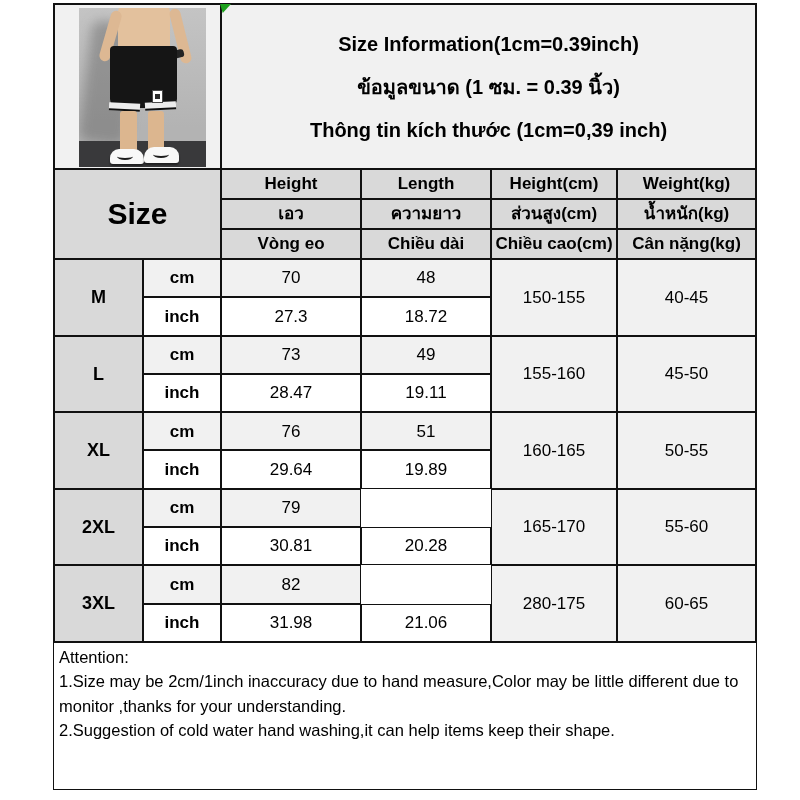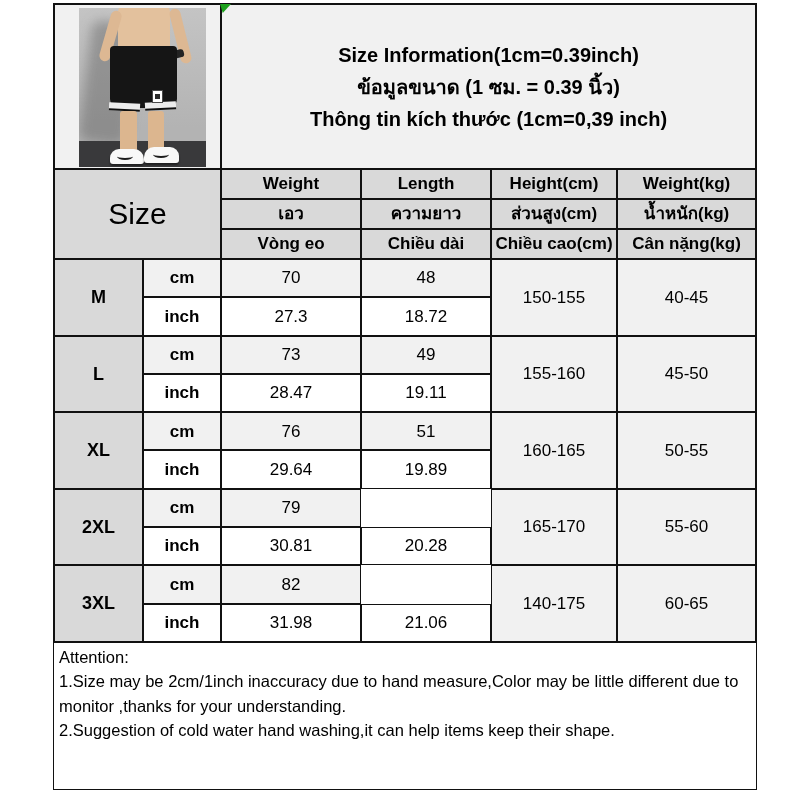--- a/index.html
+++ b/index.html
@@ -22,23 +22,23 @@
     display:flex; align-items:center; justify-content:center;
     text-align:center; font-size:17px; line-height:1.15; overflow:hidden;
   }
   .g  { background:#d9d9d9; }
   .lg { background:#f1f1f1; }
   .wh { background:#ffffff; }
   .bold { font-weight:700; }
   .sz { font-size:18px; font-weight:700; }
 
   .c-photo { grid-column:1/3; grid-row:1; padding:0; position:relative; }
-  .c-title { grid-column:3/7; grid-row:1; flex-direction:column; gap:4px; }
+  .c-title { grid-column:3/7; grid-row:1; flex-direction:column; gap:15px; }
   .c-title div { font-weight:700; font-size:20px; line-height:28px; }
-  .c-size { grid-column:1/3; grid-row:2/5; font-size:30px; font-weight:400; }
+  .c-size { grid-column:1/3; grid-row:2/5; font-size:30px; font-weight:700; }
 
   
   .corner-marker {
     position:absolute; left:167px; top:1px; width:11px; height:9px;
     clip-path:polygon(0 0, 100% 0, 25% 100%);
   }
 
   
   .attention {
     border:1px solid #111; margin-top:-1px; height:148px;
@@ -101,21 +101,21 @@
       </div>
 
       <div class="cell lg c-title">
         <div>Size Information(1cm=0.39inch)</div>
         <div>ข้อมูลขนาด (1 ซม. = 0.39 นิ้ว)</div>
         <div>Thông tin kích thước (1cm=0,39 inch)</div>
       </div>
 
       <div class="cell g c-size">Size</div>
 
-      <div class="cell g bold" style="grid-column:3;grid-row:2">Weight</div>
+      <div class="cell g bold" style="grid-column:3;grid-row:2">Height</div>
       <div class="cell g bold" style="grid-column:4;grid-row:2">Length</div>
       <div class="cell g bold" style="grid-column:5;grid-row:2">Height(cm)</div>
       <div class="cell g bold" style="grid-column:6;grid-row:2">Weight(kg)</div>
 
       <div class="cell g bold" style="grid-column:3;grid-row:3">เอว</div>
       <div class="cell g bold" style="grid-column:4;grid-row:3">ความยาว</div>
       <div class="cell g bold" style="grid-column:5;grid-row:3">ส่วนสูง(cm)</div>
       <div class="cell g bold" style="grid-column:6;grid-row:3">น้ำหนัก(kg)</div>
 
       <div class="cell g bold" style="grid-column:4;grid-row:4">Chiều dài</div>
@@ -158,21 +158,21 @@
       <div class="cell lg" style="grid-column:3;grid-row:11">79</div>
       <div class="cell lg" style="grid-column:5;grid-row:11/span 2">165-170</div>
       <div class="cell lg" style="grid-column:6;grid-row:11/span 2">55-60</div>
       <div class="cell wh bold" style="grid-column:2;grid-row:12">inch</div>
       <div class="cell wh" style="grid-column:3;grid-row:12">30.81</div>
       <div class="cell wh" style="grid-column:4;grid-row:12">20.28</div>
 
       <div class="cell g sz" style="grid-column:1;grid-row:13/span 2">3XL</div>
       <div class="cell lg bold" style="grid-column:2;grid-row:13">cm</div>
       <div class="cell lg" style="grid-column:3;grid-row:13">82</div>
-      <div class="cell lg" style="grid-column:5;grid-row:13/span 2">140-175</div>
+      <div class="cell lg" style="grid-column:5;grid-row:13/span 2">280-175</div>
       <div class="cell lg" style="grid-column:6;grid-row:13/span 2">60-65</div>
       <div class="cell wh bold" style="grid-column:2;grid-row:14">inch</div>
       <div class="cell wh" style="grid-column:3;grid-row:14">31.98</div>
       <div class="cell wh" style="grid-column:4;grid-row:14">21.06</div>
 
     </div>
 
     <div class="attention">
       <div>Attention:</div>
       <div>1.Size may be 2cm/1inch inaccuracy due to hand measure,Color may be little different due to monitor ,thanks for your understanding.</div>

